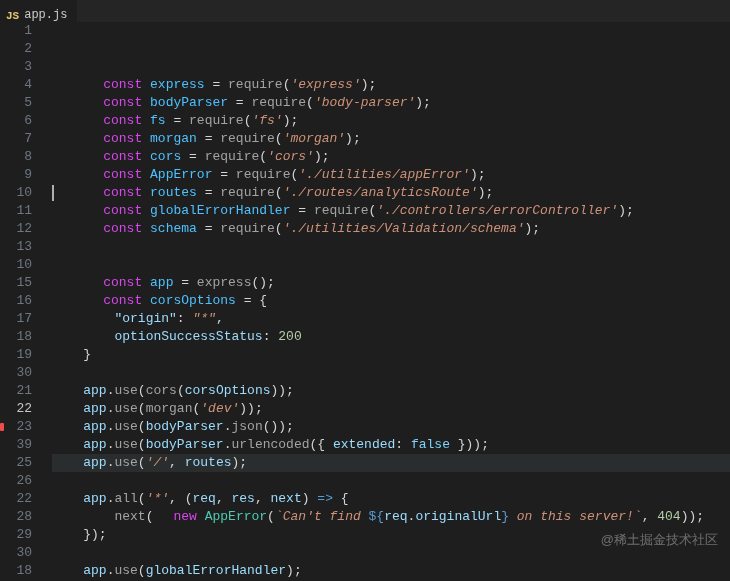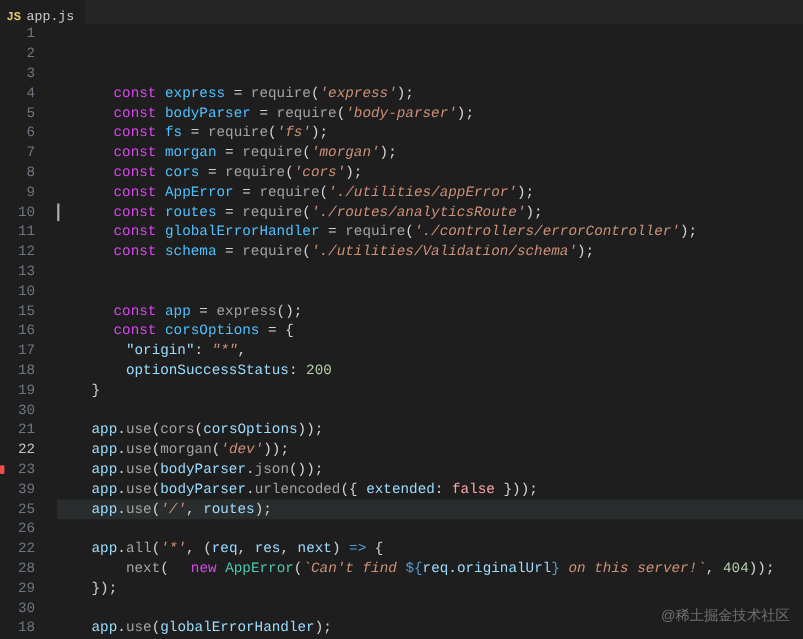--- a/index.html
+++ b/index.html
@@ -71,29 +71,29 @@
     width: 4px;
     height: 8px;
     background: #f14c4c;
     left: -44px;
     top: 401px;
     border-radius: 1px;
   }
   .watermark {
     position: absolute;
     right: 12px;
-    bottom: 12px;
+    bottom: 32px;
     color: rgba(255,255,255,0.35);
     font-family: sans-serif;
     font-size: 13px;
     pointer-events: none;
   }
   
   .k  { color: #d946ef; margin-left: 20px; }      
-  .kb { color: #fca5a5; }      
+  .kb { color: #7dd3fc; }      
   .v  { color: #9cdcfe; }      
   .vc { color: #4fc1ff; }      
   .fn { color: #a3a3a3; }      
   .cl { color: #4ec9b0; }      
   .s  { color: #ce9178; font-style: italic; }      
   .n  { color: #b5cea8; }      
   .p  { color: #d4d4d4; }      
   .pr { color: #9cdcfe; }      
   .tmpl { color: #569cd6; }    
   .arrow { color: #569cd6; }

